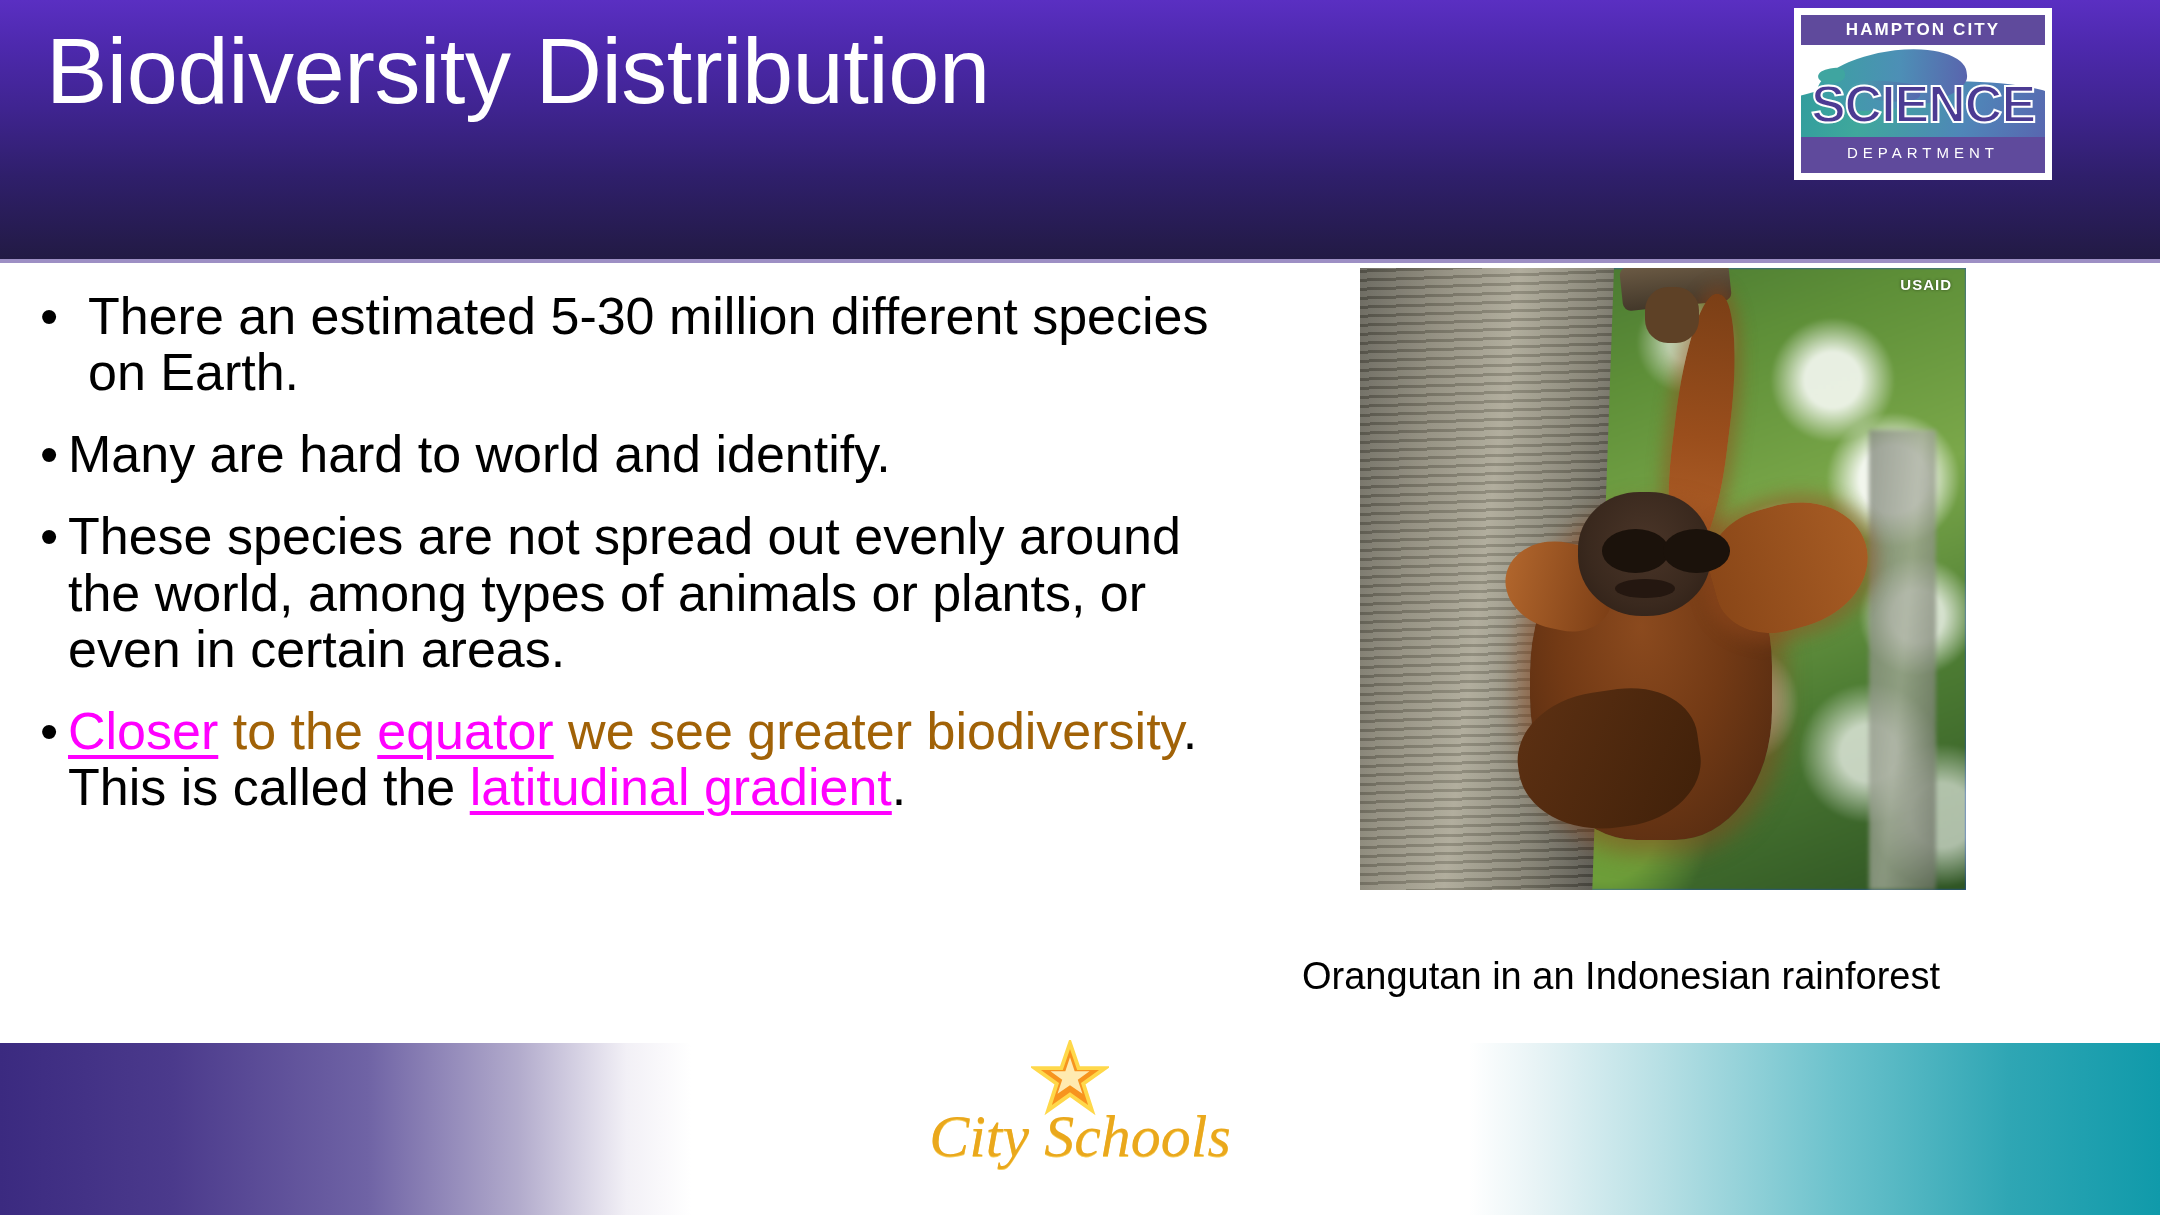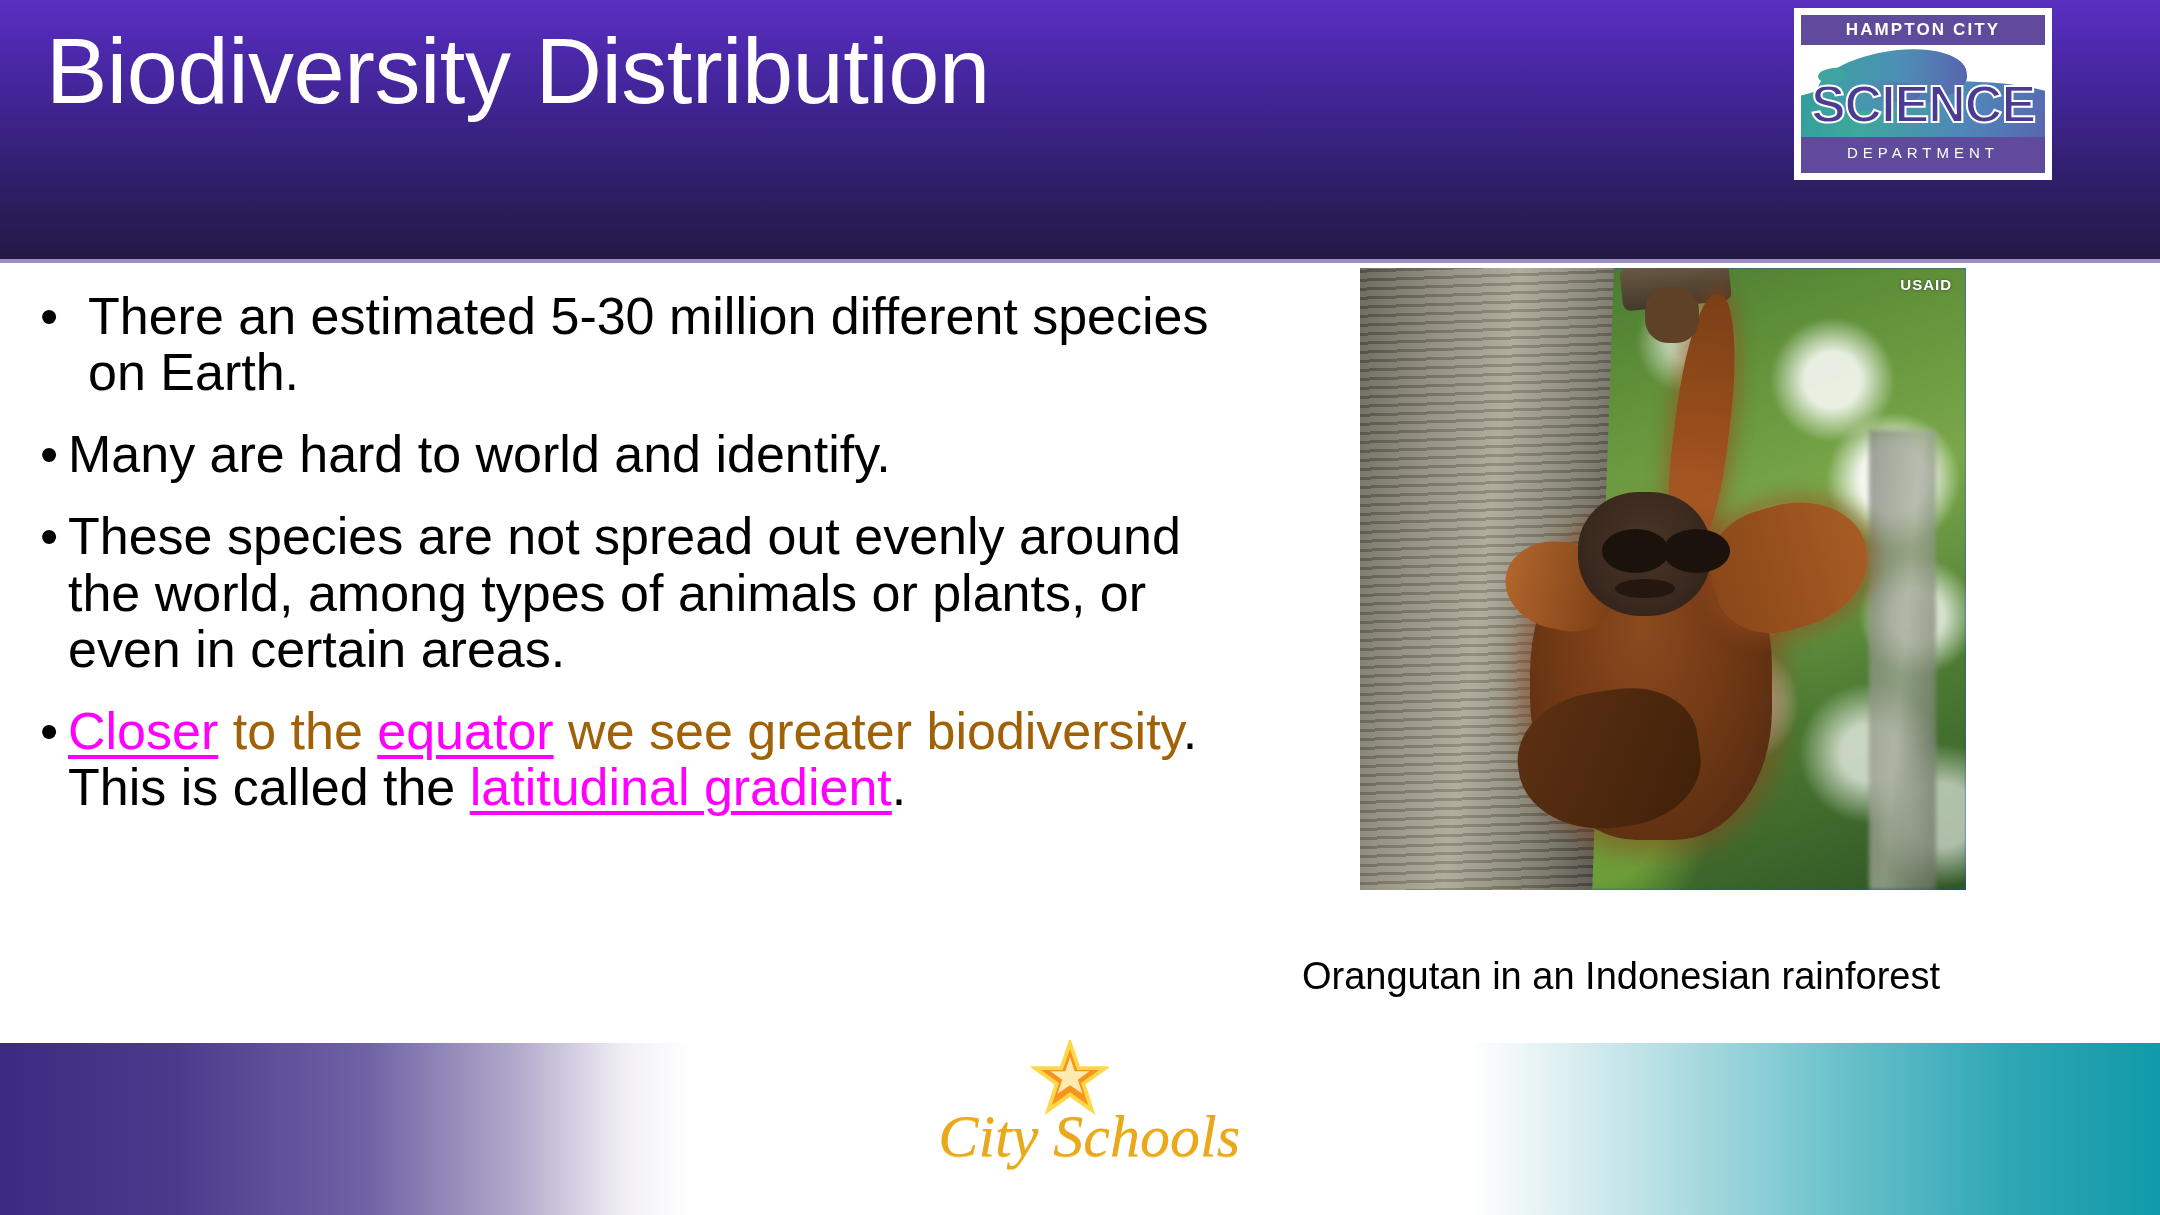--- a/index.html
+++ b/index.html
@@ -423,21 +423,21 @@
     top: 8px;
     width: 78px;
     height: 78px;
     transform: translateX(-50%);
   }
   .hcs-city {
     position: absolute;
     left: 0;
     top: 74px;
     width: 100%;
-    text-align: right;
+    text-align: center;
     font-size: 60px;
     color: #eaa81c;
     font-style: italic;
     font-family: "Liberation Serif", serif;
     line-height: 1;
     text-shadow: 0 1px 0 #f7cf5c;
   }
 </style>
 </head>
 <body>

